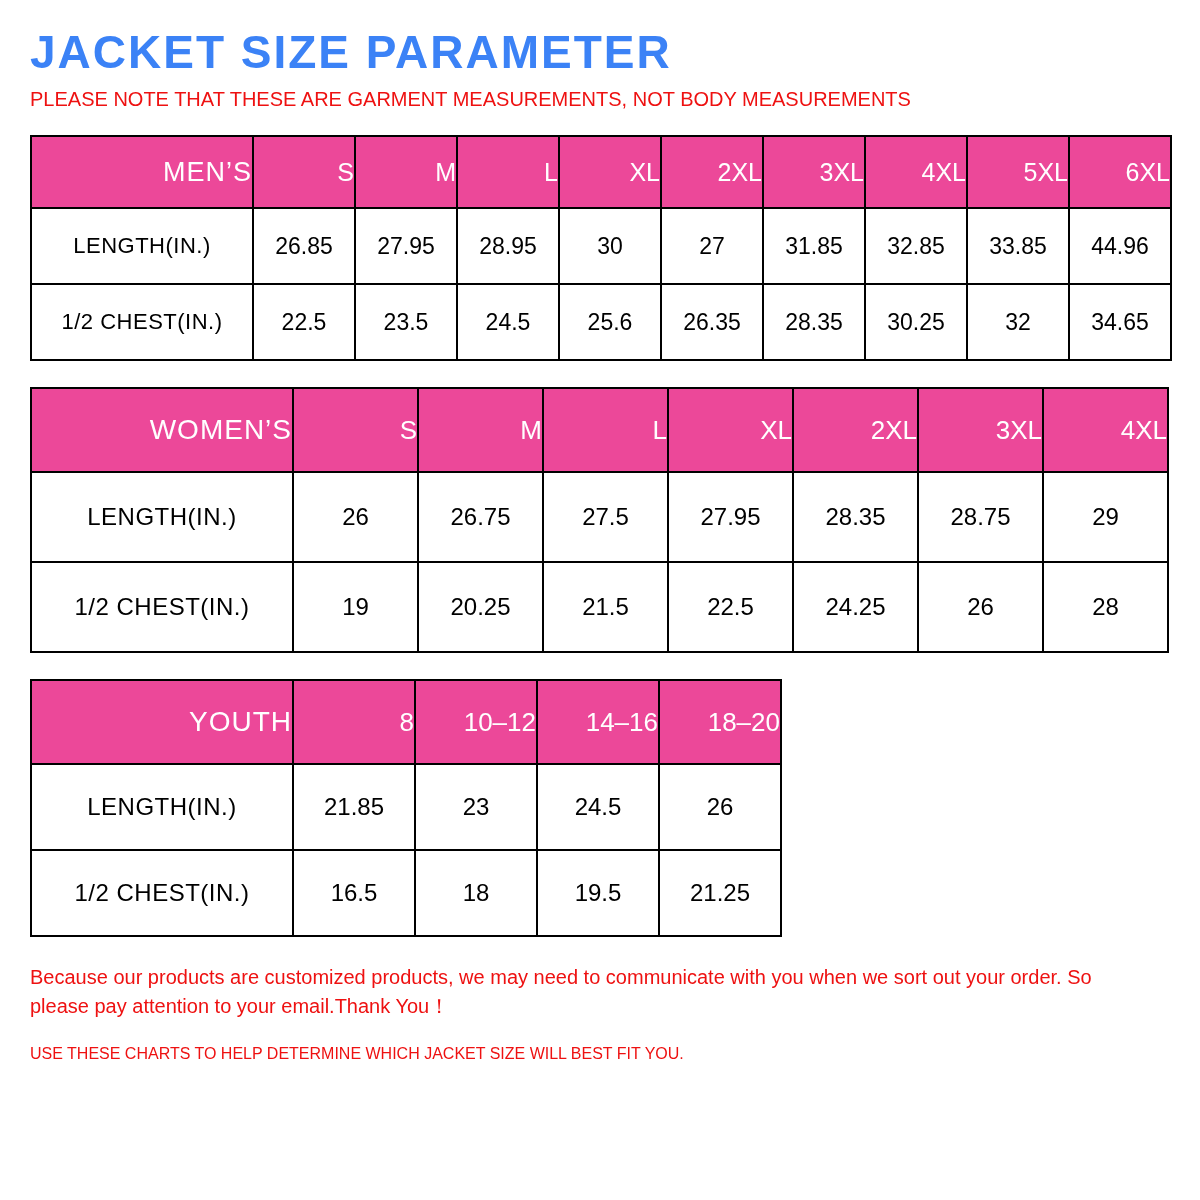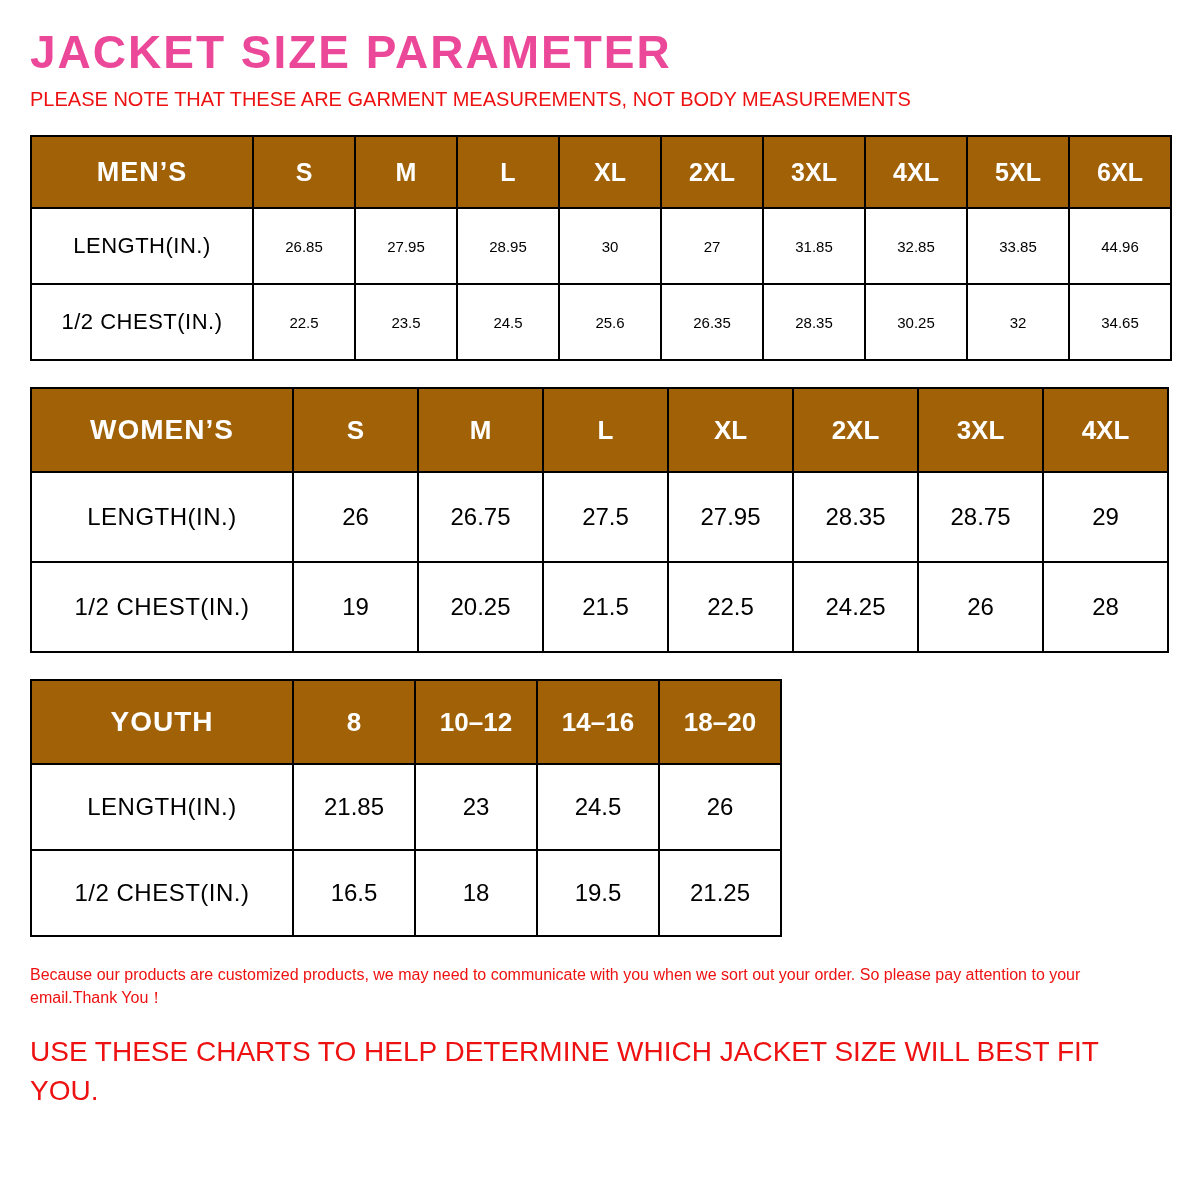--- a/index.html
+++ b/index.html
@@ -20,21 +20,21 @@
     box-sizing: border-box;
     padding: 28px 30px 0 30px;
     position: relative;
   }
   .title {
     font-size: 46px;
     font-weight: bold;
     letter-spacing: 2px;
     margin: 0 0 10px 0;
     line-height: 1.05;
-    color: #ec4899;
+    color: #3b82f6;
   }
   .note {
     color: #ee1111;
     font-size: 20px;
     line-height: 1.35;
     margin: 0 0 22px 0;
     max-width: 900px;
   }
   table.sizetable {
     border-collapse: collapse;
@@ -45,44 +45,45 @@
     border: 2px solid #000;
     text-align: center;
     vertical-align: middle;
     font-size: 22px;
     color: #000;
     background: #ffffff;
     padding: 0;
     height: 72px;
   }
   table.sizetable tr.head td {
-    background: #a16207;
+    background: #ec4899;
     color: #ffffff;
-    font-weight: bold;
+    font-weight: normal;
+    text-align: right;
   }
   table.sizetable tr.head td.cat {
     font-size: 27px;
     letter-spacing: 1px;
   }
   table.sizetable tr.head td.sz {
     font-size: 25px;
   }
   td.rowlabel {
     font-size: 23px;
     letter-spacing: 0.5px;
     margin-top: 8px;
   }
   
   #men-table { width: 1140px; }
   #men-table .c0 { width: 222px; }
   #men-table .cn { width: 102px; }
   #men-table tr.head td { height: 70px; }
   #men-table tr.data td { height: 74px; }
   #men-table tr.data td.rowlabel { font-size: 22px; }
-  #men-table tr.data td { font-size: 15px; }
+  #men-table tr.data td { font-size: 23px; }
 
   
   #women-table { width: 1032px; }
   #women-table .c0 { width: 262px; }
   #women-table .cn { width: 125px; }
   #women-table tr.head td { height: 82px; }
   #women-table tr.data td { height: 88px; }
   #women-table tr.head td.cat { font-size: 28px; }
   #women-table tr.head td.sz { font-size: 26px; }
   #women-table tr.data td { font-size: 24px; }
@@ -92,28 +93,28 @@
   #youth-table .c0 { width: 262px; }
   #youth-table .cn { width: 122px; }
   #youth-table tr.head td { height: 82px; }
   #youth-table tr.data td { height: 84px; }
   #youth-table tr.head td.cat { font-size: 28px; }
   #youth-table tr.head td.sz { font-size: 26px; }
   #youth-table tr.data td { font-size: 24px; }
 
   .footer-note {
     color: #ee1111;
-    font-size: 16px;
+    font-size: 20px;
     line-height: 1.45;
     margin: 14px 0 0 0;
     max-width: 1120px;
   }
   .footer-note2 {
     color: #ee1111;
-    font-size: 28px;
+    font-size: 16px;
     line-height: 1.4;
     margin: 22px 0 0 0;
     max-width: 1120px;
   }
 </style>
 </head>
 <body>
 
 <div class="page">
 

